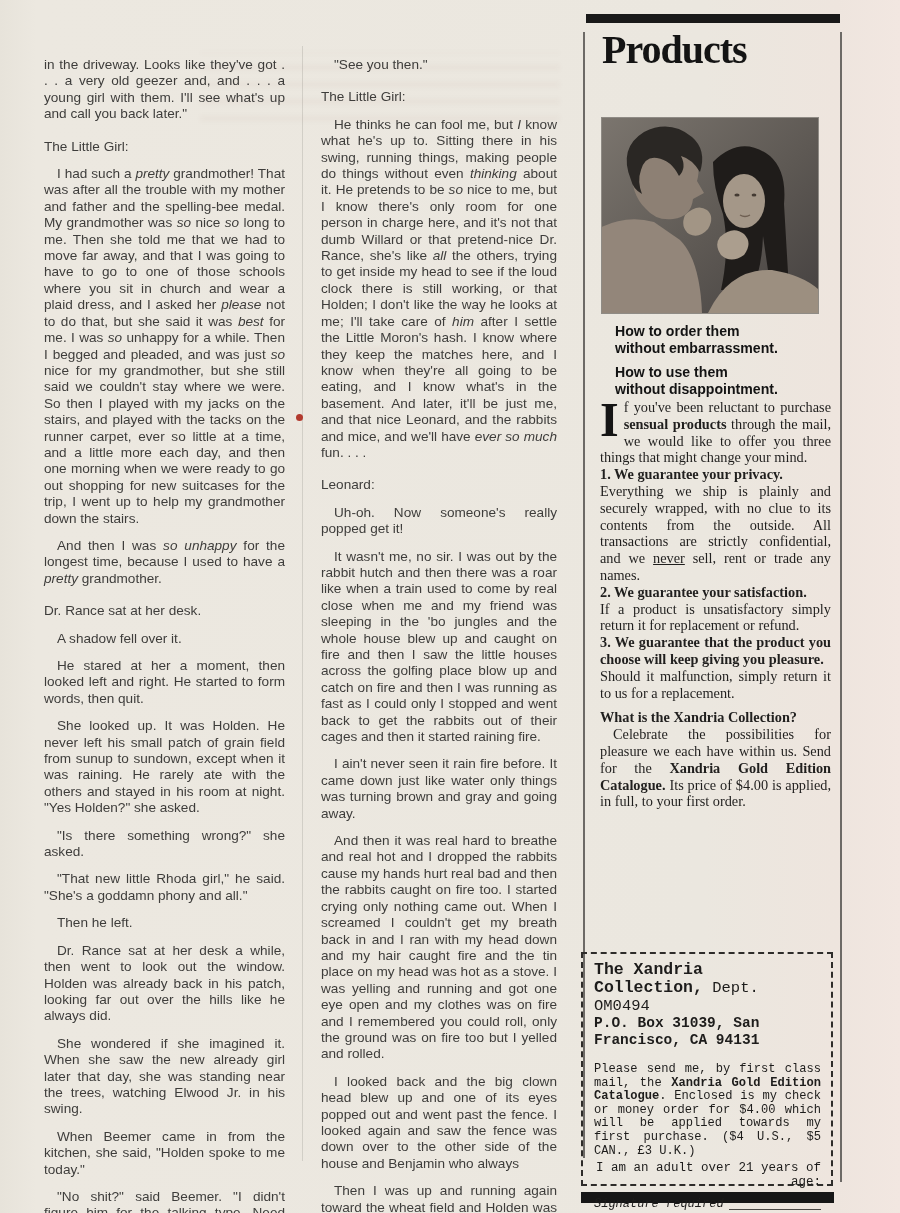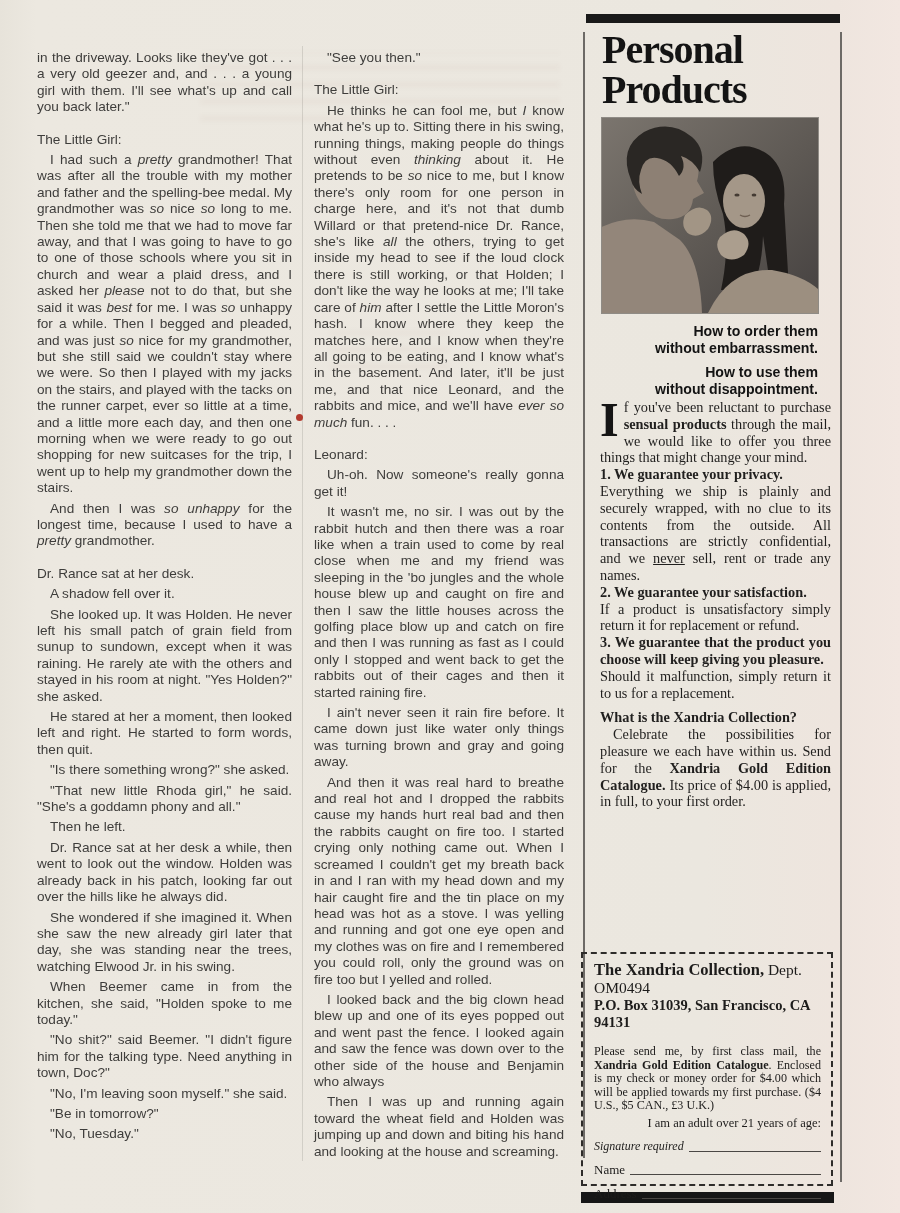--- a/index.html
+++ b/index.html
@@ -10,21 +10,21 @@
   }
   
   .story{
     position:absolute;top:46px;
     font-family:"Liberation Sans",sans-serif;
     font-size:13.6px;line-height:16.4px;color:#3e3d3b;
     text-align:justify;
   }
   #col1{left:33px;width:263px;}
   #col2{left:310px;width:258px;}
-  .blk{margin:4px;}
+  .blk{margin:11px;}
   .blk.p{text-indent:13px;}
   .blk.p0{text-indent:0;}
   .blk.head{margin-top:16px;text-align:left;text-indent:0;}
   .blk.scene{margin-top:16px;text-indent:0;}
   #col-rule{position:absolute;left:302px;top:46px;width:1px;height:1115px;background:rgba(60,55,50,.14);}
   #red-dot{position:absolute;left:296px;top:414px;width:7px;height:7px;border-radius:50%;background:#b23a2e;}
   
   .ghost{position:absolute;filter:blur(2px);opacity:.07;pointer-events:none;
     background:repeating-linear-gradient(0deg,rgba(150,110,95,.55) 0 7px,transparent 7px 17px);}
   #ghost1{left:200px;top:52px;width:360px;height:70px;}
@@ -32,36 +32,36 @@
   
   #ad-bar-top{position:absolute;left:586px;top:14px;width:254px;height:9px;background:#191919;}
   #ad-bar-bottom{position:absolute;left:581px;top:1192px;width:253px;height:11px;background:#161616;}
   #ad-rule-left{position:absolute;left:583px;top:32px;width:2px;height:1126px;background:#6d6a66;}
   #ad-rule-right{position:absolute;left:840px;top:32px;width:2px;height:1150px;background:#6d6a66;}
   
   #ad-title{position:absolute;left:602px;top:30px;width:230px;
     font-family:"Liberation Serif",serif;font-weight:bold;font-size:40px;line-height:40px;
     letter-spacing:-1px;color:#141414;}
   #ad-photo{position:absolute;left:602px;top:118px;width:216px;height:195px;box-shadow:0 0 0 1px #8f8b85;}
-  #ad-headlines{position:absolute;left:602px;top:322px;width:216px;text-align:right;
+  #ad-headlines{position:absolute;left:602px;top:322px;width:216px;text-align:left;
     color:#131313;font-weight:bold;font-size:15px;line-height:17px;}
   #ad-headlines .hl{transform:scaleX(.94);transform-origin:right;}
   #ad-headlines .grp2{margin-top:7px;}
   #ad-body{position:absolute;left:600px;top:399px;width:231px;height:550px;overflow:hidden;
     font-family:"Liberation Serif",serif;font-size:14.3px;line-height:16.8px;color:#201f1e;text-align:justify;}
   #ad-body p{margin:0 0 0 0;}
   #ad-body .sp{}
   .dropcap{float:left;font-size:48px;line-height:38px;padding:2px 5px 0 0;font-weight:bold;color:#151515;}
   .g-head{font-weight:bold;}
   .subhead{font-weight:bold;margin-top:8px !important;}
   .ind{text-indent:13px;}
   
   #coupon{position:absolute;left:581px;top:952px;width:252px;height:234px;box-sizing:border-box;
     border:2px dashed #2e2c2a;padding:7px 10px 4px 11px;
-    font-family:Liberation Serif, serif;color:#1d1c1b;}
+    font-family:Liberation Mono, monospace;color:#1d1c1b;}
   #coupon .c-title{font-size:15.5px;line-height:18px;}
   #coupon .c-title b{font-size:16.5px;}
   #coupon .c-addr{font-weight:bold;font-size:14.5px;line-height:17px;}
   #coupon .c-body{font-size:12.1px;line-height:13.6px;text-align:justify;margin-top:14px;}
   #coupon .c-adult{font-size:12.5px;text-align:right;margin-top:3px;}
   .frow{display:flex;align-items:flex-start;margin-top:8px;}
   .frow .flabel{font-size:13px;white-space:nowrap;padding-right:5px;}
   .frow .flabel.sig{font-style:italic;font-size:12px;}
   .frow .fline{flex:1;border-bottom:1.2px solid #4a4744;height:12px;}
 </style>
@@ -71,55 +71,54 @@
 <div class="ghost" id="ghost1"></div>
 <div class="ghost" id="ghost2"></div>
 
 <div class="story" id="col1">
     <p class="blk p0">in the driveway. Looks like they've got . . . a very old geezer and, and . . . a young girl with them. I'll see what's up and call you back later."</p>
     <p class="blk head">The Little Girl:</p>
     <p class="blk p">I had such a <i>pretty</i> grandmother! That was after all the trouble with my mother and father and the spelling-bee medal. My grandmother was <i>so</i> nice <i>so</i> long to me. Then she told me that we had to move far away, and that I was going to have to go to one of those schools where you sit in church and wear a plaid dress, and I asked her <i>please</i> not to do that, but she said it was <i>best</i> for me. I was <i>so</i> unhappy for a while. Then I begged and pleaded, and was just <i>so</i> nice for my grandmother, but she still said we couldn't stay where we were. So then I played with my jacks on the stairs, and played with the tacks on the runner carpet, ever so little at a time, and a little more each day, and then one morning when we were ready to go out shopping for new suitcases for the trip, I went up to help my grandmother down the stairs.</p>
     <p class="blk p">And then I was <i>so unhappy</i> for the longest time, because I used to have a <i>pretty</i> grandmother.</p>
     <p class="blk scene">Dr. Rance sat at her desk.</p>
     <p class="blk p">A shadow fell over it.</p>
+    <p class="blk p">He stared at her a moment, then looked left and right. He started to form words, then quit.</p>
     <p class="blk p">She looked up. It was Holden. He never left his small patch of grain field from sunup to sundown, except when it was raining. He rarely ate with the others and stayed in his room at night. "Yes Holden?" she asked.</p>
-    <p class="blk p">He stared at her a moment, then looked left and right. He started to form words, then quit.</p>
     <p class="blk p">"Is there something wrong?" she asked.</p>
     <p class="blk p">"That new little Rhoda girl," he said. "She's a goddamn phony and all."</p>
     <p class="blk p">Then he left.</p>
     <p class="blk p">Dr. Rance sat at her desk a while, then went to look out the window. Holden was already back in his patch, looking far out over the hills like he always did.</p>
     <p class="blk p">She wondered if she imagined it. When she saw the new already girl later that day, she was standing near the trees, watching Elwood Jr. in his swing.</p>
     <p class="blk p">When Beemer came in from the kitchen, she said, "Holden spoke to me today."</p>
     <p class="blk p">"No shit?" said Beemer. "I didn't figure him for the talking type. Need anything in town, Doc?"</p>
     <p class="blk p">"No, I'm leaving soon myself." she said.</p>
     <p class="blk p">"Be in tomorrow?"</p>
     <p class="blk p">"No, Tuesday."</p>
   </div>
 <div class="story" id="col2">
     <p class="blk p">"See you then."</p>
     <p class="blk head">The Little Girl:</p>
     <p class="blk p">He thinks he can fool me, but <i>I</i> know what he's up to. Sitting there in his swing, running things, making people do things without even <i>thinking</i> about it. He pretends to be <i>so</i> nice to me, but I know there's only room for one person in charge here, and it's not that dumb Willard or that pretend-nice Dr. Rance, she's like <i>all</i> the others, trying to get inside my head to see if the loud clock there is still working, or that Holden; I don't like the way he looks at me; I'll take care of <i>him</i> after I settle the Little Moron's hash. I know where they keep the matches here, and I know when they're all going to be eating, and I know what's in the basement. And later, it'll be just me, and that nice Leonard, and the rabbits and mice, and we'll have <i>ever so much</i> fun. . . .</p>
     <p class="blk head">Leonard:</p>
-    <p class="blk p">Uh-oh. Now someone's really gonna get it!</p>
+    <p class="blk p">Uh-oh. Now someone's really popped get it!</p>
     <p class="blk p">It wasn't me, no sir. I was out by the rabbit hutch and then there was a roar like when a train used to come by real close when me and my friend was sleeping in the 'bo jungles and the whole house blew up and caught on fire and then I saw the little houses across the golfing place blow up and catch on fire and then I was running as fast as I could only I stopped and went back to get the rabbits out of their cages and then it started raining fire.</p>
     <p class="blk p">I ain't never seen it rain fire before. It came down just like water only things was turning brown and gray and going away.</p>
     <p class="blk p">And then it was real hard to breathe and real hot and I dropped the rabbits cause my hands hurt real bad and then the rabbits caught on fire too. I started crying only nothing came out. When I screamed I couldn't get my breath back in and I ran with my head down and my hair caught fire and the tin place on my head was hot as a stove. I was yelling and running and got one eye open and my clothes was on fire and I remembered you could roll, only the ground was on fire too but I yelled and rolled.</p>
     <p class="blk p">I looked back and the big clown head blew up and one of its eyes popped out and went past the fence. I looked again and saw the fence was down over to the other side of the house and Benjamin who always</p>
     <p class="blk p">Then I was up and running again toward the wheat field and Holden was jumping up and down and biting his hand and looking at the house and screaming.</p>
   </div>
 <div id="col-rule"></div>
 <div id="red-dot"></div>
 
 <div id="ad-bar-top"></div>
 <div id="ad-bar-bottom"></div>
 <div id="ad-rule-left"></div>
 <div id="ad-rule-right"></div>
 
 <div id="ad-title">
-  <div>Personal</div>
   <div>Products</div>
 </div>
 
 <div id="ad-photo">
   <svg width="216" height="195" viewBox="0 0 216 195">
     <defs>
       <linearGradient id="pg" x1="0" y1="0" x2="1" y2="1">
         <stop offset="0" stop-color="#7b756e"></stop>
         <stop offset="0.55" stop-color="#5e5954"></stop>
         <stop offset="1" stop-color="#454140"></stop>

